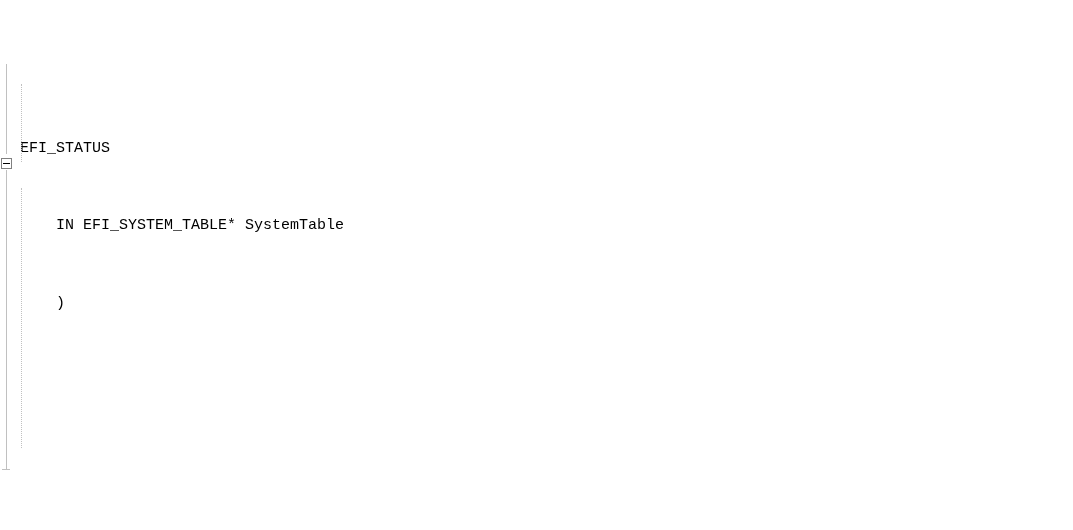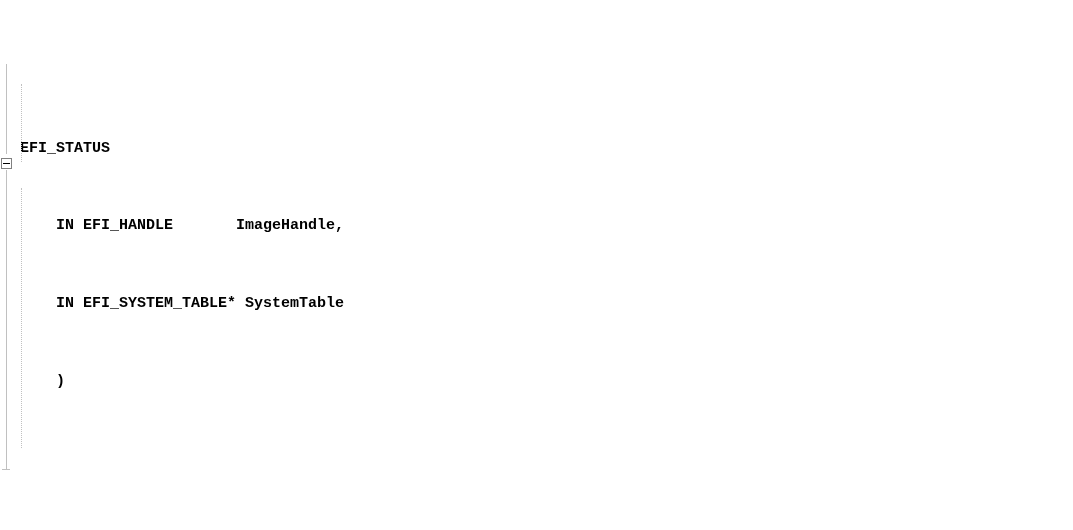--- a/index.html
+++ b/index.html
@@ -58,21 +58,20 @@
     border-left: 1px dotted #c0c0c0;
   }
   .code-area {
     margin-left: 18px;
     white-space: pre;
     position: relative;
   }
   .line {
     height: 25.9px;
     padding-left: 2px;
-    font-weight: bold;
   }
   .hend {
     position: absolute;
     left: 2px;
     width: 8px;
     height: 1px;
     background: #c0c0c0;
   }
 </style>
 </head>
@@ -85,21 +84,20 @@
     <div class="fold-marker" style="top:152px;"></div>
     <div class="vline-main" style="top:164px; height:300px;"></div>
     <div class="hend" style="top:463px;"></div>
   </div>
 
   <div class="code-area">
     <div class="vline-inner" style="left:3px; top:78px; height:78px;"></div>
     <div class="vline-inner" style="left:3px; top:182px; height:260px;"></div>
 
     <div class="line"><span>EFI_STATUS</span></div>
-    <div class="line"><span>    IN EFI_HANDLE       ImageHandle,</span></div>
     <div class="line"><span>    IN EFI_SYSTEM_TABLE* SystemTable</span></div>
     <div class="line"><span>    )</span></div>
     
     
     
     
     
     
     
     

